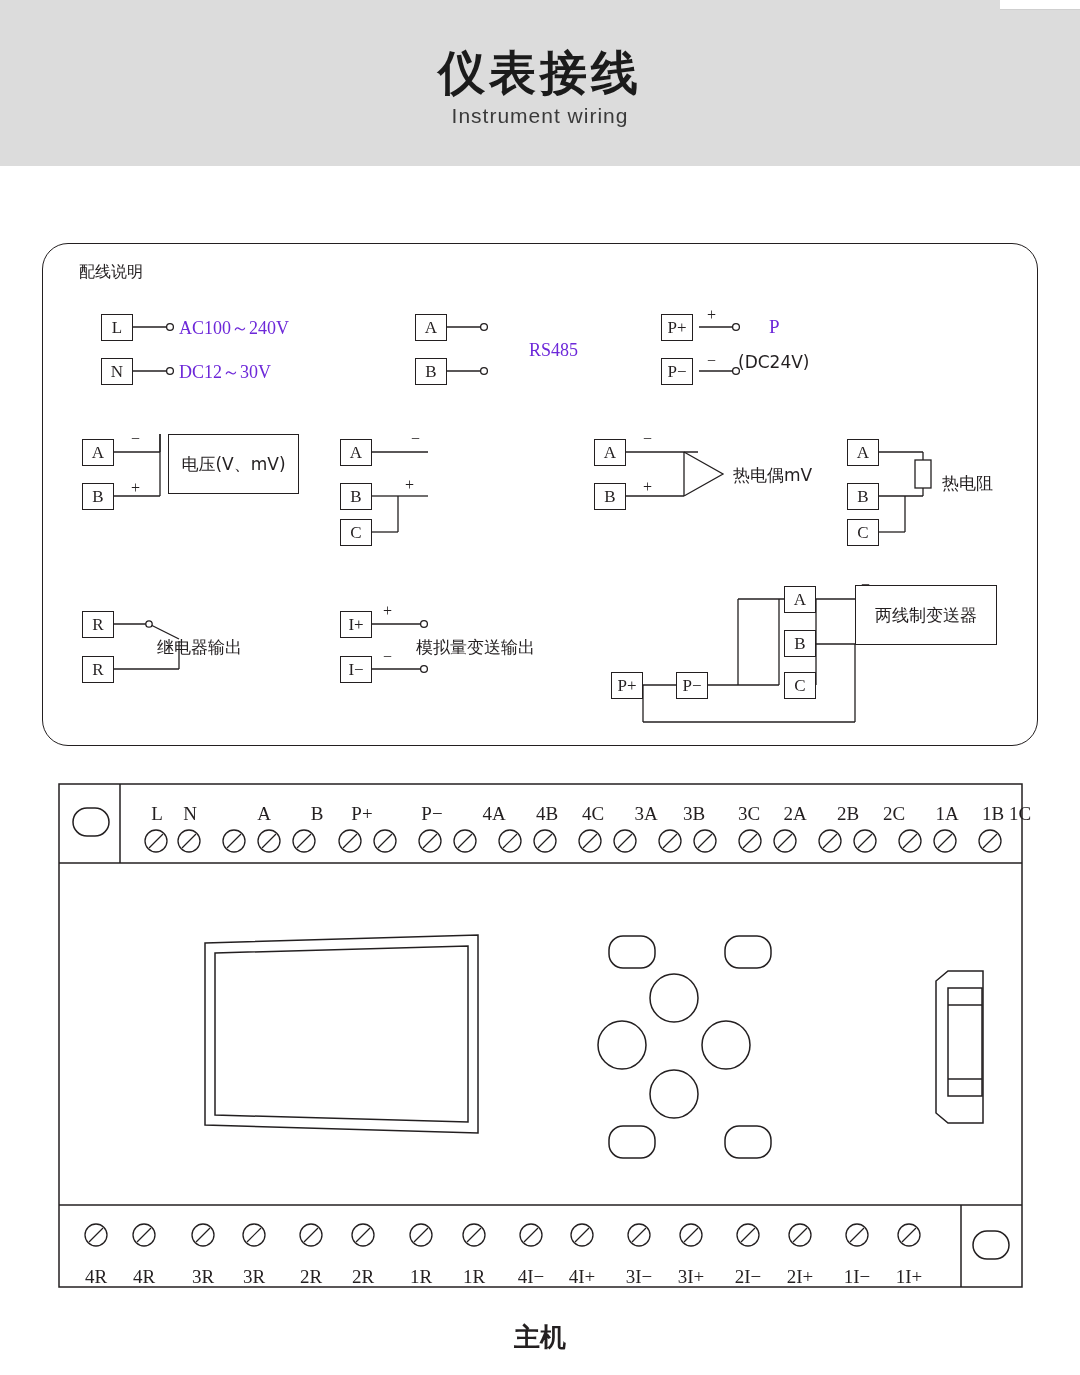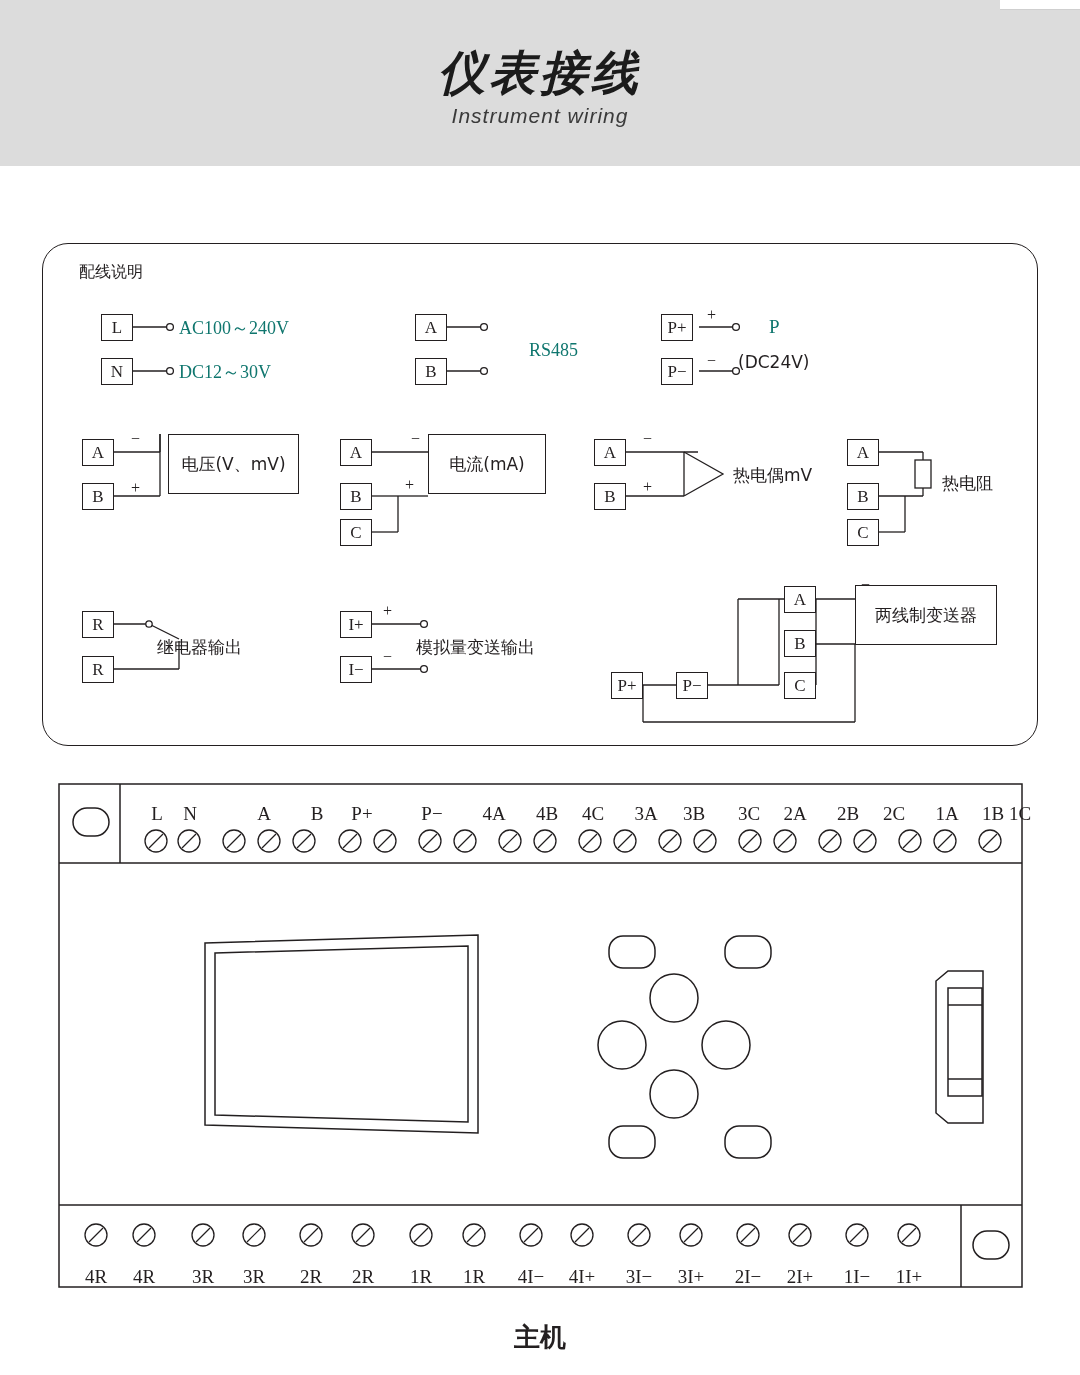--- a/index.html
+++ b/index.html
@@ -17,21 +17,21 @@
     position:absolute; left:0; top:0; width:1080px; height:10px;
     background:#dcdcdc;
   }
   .top-strip-white{
     position:absolute; left:1000px; top:0; width:80px; height:10px;
     background:#fff; border-bottom:1px solid #cfcfcf;
   }
   .header{
     position:absolute; left:0; top:10px; width:1080px; height:156px;
     background:#dcdcdc;
-    display:flex; flex-direction:column; align-items:center; justify-content:center;font-style:italic;
+    display:flex; flex-direction:column; align-items:center; justify-content:center;
   }
   .header-cn{
     font-family:"DejaVu Sans", sans-serif;
     font-size:47px; font-weight:bold; letter-spacing:4px;
     color:#1b1b1b; line-height:1.05;
   }
   .header-en{
     font-family:"Liberation Sans", sans-serif;
     font-size:21px; color:#3a3a3a; letter-spacing:1px; margin-top:6px;
   }
@@ -59,21 +59,21 @@
   .rbox{
     position:absolute; border:1.3px solid #231f20; background:#fff;
     display:flex; align-items:center; justify-content:center;
     font-family:"DejaVu Sans", sans-serif; color:#231f20;
   }
   .lbl{
     position:absolute; font-family:"DejaVu Sans", sans-serif; color:#231f20;
     white-space:nowrap;
   }
   .lbl-serif{
-    position:absolute; font-family:"Liberation Serif", serif; color:#0f766e;
+    position:absolute; font-family:"Liberation Serif", serif; color:#6d28d9;
     white-space:nowrap;
   }
   .sign{
     position:absolute; font-family:"Liberation Serif", serif; font-size:16px; color:#231f20;
   }
 
   
   .device{
     position:absolute; left:58px; top:783px; width:965px; height:505px;
   }
@@ -192,21 +192,20 @@
   <div class="tbox" style="left:39px; top:239px;">B</div>
   <div class="sign" style="left:88px; top:186px;">−</div>
   <div class="sign" style="left:88px; top:235px;">+</div>
   <div class="rbox" style="left:125px; top:190px; width:131px; height:60px; font-size:17px;">电压(V、mV)</div>
 
   <div class="tbox" style="left:297px; top:195px;">A</div>
   <div class="tbox" style="left:297px; top:239px;">B</div>
   <div class="tbox" style="left:297px; top:275px;">C</div>
   <div class="sign" style="left:368px; top:186px;">−</div>
   <div class="sign" style="left:362px; top:232px;">+</div>
-  <div class="rbox" style="left:385px; top:190px; width:118px; height:60px; font-size:17px;">电流(mA)</div>
 
   <div class="tbox" style="left:551px; top:195px;">A</div>
   <div class="tbox" style="left:551px; top:239px;">B</div>
   <div class="sign" style="left:600px; top:186px;">−</div>
   <div class="sign" style="left:600px; top:234px;">+</div>
   <div class="lbl" style="left:690px; top:220px; font-size:17px;">热电偶mV</div>
 
   <div class="tbox" style="left:804px; top:195px;">A</div>
   <div class="tbox" style="left:804px; top:239px;">B</div>
   <div class="tbox" style="left:804px; top:275px;">C</div>

